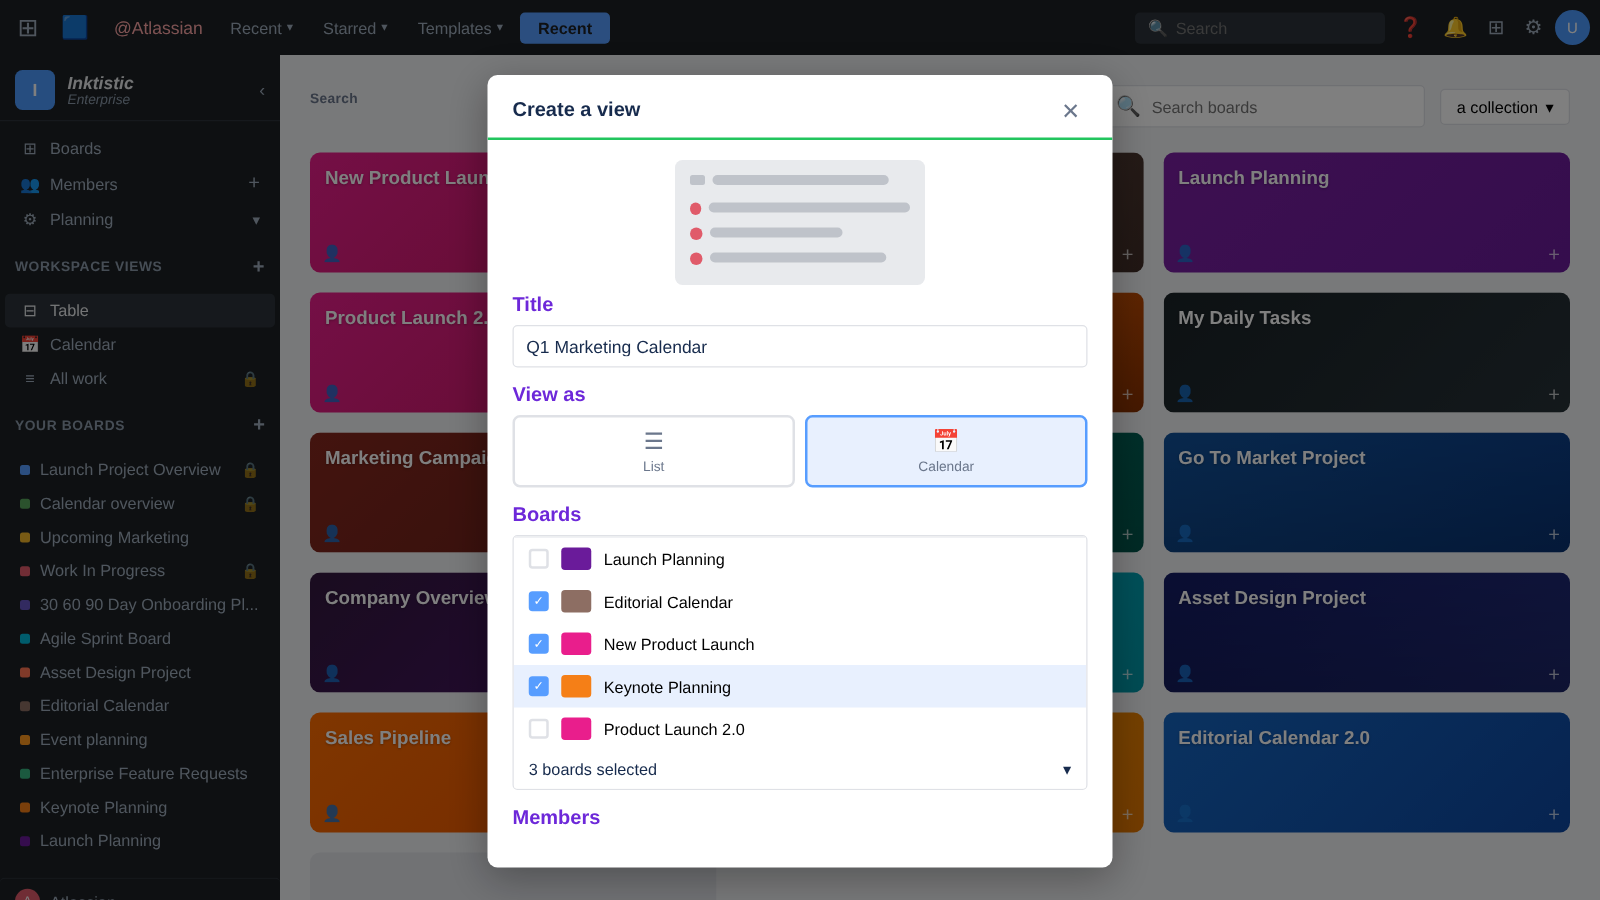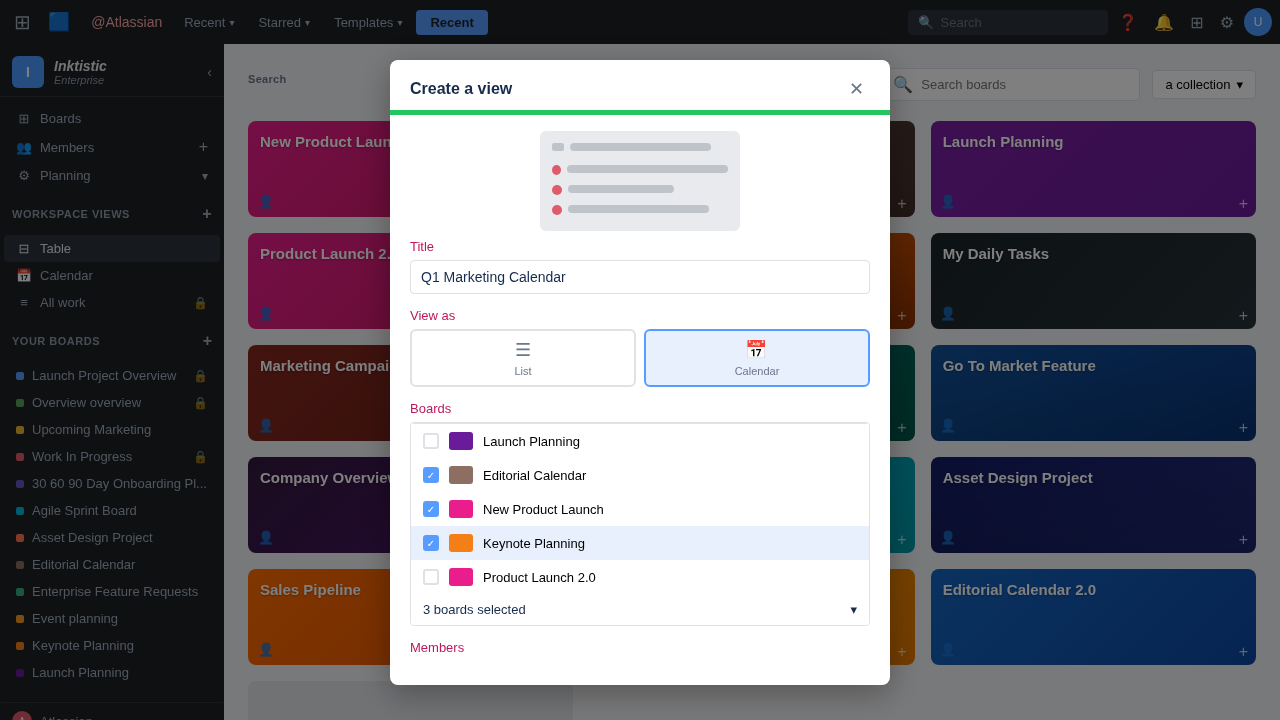--- a/index.html
+++ b/index.html
@@ -127,40 +127,40 @@
       position: fixed; top: 0; left: 0; right: 0; bottom: 0;
       background: rgba(0,0,0,0.5); z-index: 200; display: flex; align-items: flex-start; justify-content: center;
       padding-top: 60px;
     }
     .modal {
       background: white; border-radius: 8px; width: 500px; max-height: 700px;
       overflow-y: auto; box-shadow: 0 8px 32px rgba(0,0,0,0.3);
     }
     .modal-header {
       display: flex; align-items: center; justify-content: space-between;
-      padding: 16px 20px 8px; border-bottom: 5px solid #22c55e;
+      padding: 16px 20px 8px; border-bottom: 2px solid #22c55e;
     }
     .modal-title { font-size: 16px; font-weight: 600; color: #172b4d; }
     .modal-close { background: none; border: none; font-size: 18px; color: #6b778c; cursor: pointer; padding: 2px 6px; }
     .modal-preview {
       padding: 16px 20px 8px; display: flex; justify-content: center;
     }
     .modal-preview-img {
       width: 200px; height: 100px; background: #e8eaed; border-radius: 6px;
       display: flex; align-items: center; justify-content: center; overflow: hidden;
     }
     .preview-lines { width: 100%; padding: 12px; }
     .preview-line { height: 8px; background: #bfc3ca; border-radius: 4px; margin-bottom: 6px; }
     .preview-line.short { width: 60%; }
     .preview-line.medium { width: 80%; }
     .preview-line.full { width: 100%; }
 
     .modal-body { padding: 0 20px 16px; }
     .form-group { margin-bottom: 14px; }
-    .form-label { font-size: 13px; font-weight: 400; color: #be185d; margin-bottom: 6px; display: block; }
+    .form-label { font-size: 16px; font-weight: 700; color: #6d28d9; margin-bottom: 6px; display: block; }
     .form-input {
       width: 100%; padding: 8px 10px; border: 1px solid #dfe1e6; border-radius: 4px;
       font-size: 14px; color: #172b4d; outline: none;
     }
 
     
     .view-as-options { display: flex; gap: 8px; }
     .view-option {
       flex: 1; border: 2px solid #dfe1e6; border-radius: 6px; padding: 8px;
       cursor: pointer; display: flex; flex-direction: column; align-items: center; gap: 4px;
@@ -299,21 +299,21 @@
   </div>
 
   <div class="sidebar-section">
     <div class="sidebar-item">
       <span class="icon" style="width:8px;height:8px;background:#579dff;border-radius:2px;display:inline-block;"></span>
       <span>Launch Project Overview</span>
       <span class="lock-icon">🔒</span>
     </div>
     <div class="sidebar-item">
       <span class="icon" style="width:8px;height:8px;background:#57a55a;border-radius:2px;display:inline-block;"></span>
-      <span>Overview overview</span>
+      <span>Calendar overview</span>
       <span class="lock-icon">🔒</span>
     </div>
     <div class="sidebar-item">
       <span class="icon" style="width:8px;height:8px;background:#f0b429;border-radius:2px;display:inline-block;"></span>
       <span>Upcoming Marketing</span>
     </div>
     <div class="sidebar-item">
       <span class="icon" style="width:8px;height:8px;background:#e05b6a;border-radius:2px;display:inline-block;"></span>
       <span>Work In Progress</span>
       <span class="lock-icon">🔒</span>
@@ -328,26 +328,26 @@
     </div>
     <div class="sidebar-item">
       <span class="icon" style="width:8px;height:8px;background:#ff7452;border-radius:2px;display:inline-block;"></span>
       <span>Asset Design Project</span>
     </div>
     <div class="sidebar-item">
       <span class="icon" style="width:8px;height:8px;background:#8d6e63;border-radius:2px;display:inline-block;"></span>
       <span>Editorial Calendar</span>
     </div>
     <div class="sidebar-item">
+      <span class="icon" style="width:8px;height:8px;background:#ff991f;border-radius:2px;display:inline-block;"></span>
+      <span>Event planning</span>
+    </div>
+    <div class="sidebar-item">
       <span class="icon" style="width:8px;height:8px;background:#36b37e;border-radius:2px;display:inline-block;"></span>
       <span>Enterprise Feature Requests</span>
-    </div>
-    <div class="sidebar-item">
-      <span class="icon" style="width:8px;height:8px;background:#ff991f;border-radius:2px;display:inline-block;"></span>
-      <span>Event planning</span>
     </div>
     <div class="sidebar-item">
       <span class="icon" style="width:8px;height:8px;background:#f57f17;border-radius:2px;display:inline-block;"></span>
       <span>Keynote Planning</span>
     </div>
     <div class="sidebar-item">
       <span class="icon" style="width:8px;height:8px;background:#6a1b9a;border-radius:2px;display:inline-block;"></span>
       <span>Launch Planning</span>
     </div>
   </div>
@@ -408,21 +408,21 @@
     <div class="board-card-title">Marketing Campaign</div>
     <div class="board-card-icon">👤</div>
     <div class="board-card-add">+</div>
   </div>
       <div class="board-card board-img-proj">
     <div class="board-card-title">Project Management</div>
     <div class="board-card-icon">👤</div>
     <div class="board-card-add">+</div>
   </div>
       <div class="board-card board-img-go-to">
-    <div class="board-card-title">Go To Market Feature</div>
+    <div class="board-card-title">Go To Market Project</div>
     <div class="board-card-icon">👤</div>
     <div class="board-card-add">+</div>
   </div>
       <div class="board-card board-img-company">
     <div class="board-card-title">Company Overview</div>
     <div class="board-card-icon">👤</div>
     <div class="board-card-add">+</div>
   </div>
       <div class="board-card bg-teal">
     <div class="board-card-title">Project Management 2.0</div>

